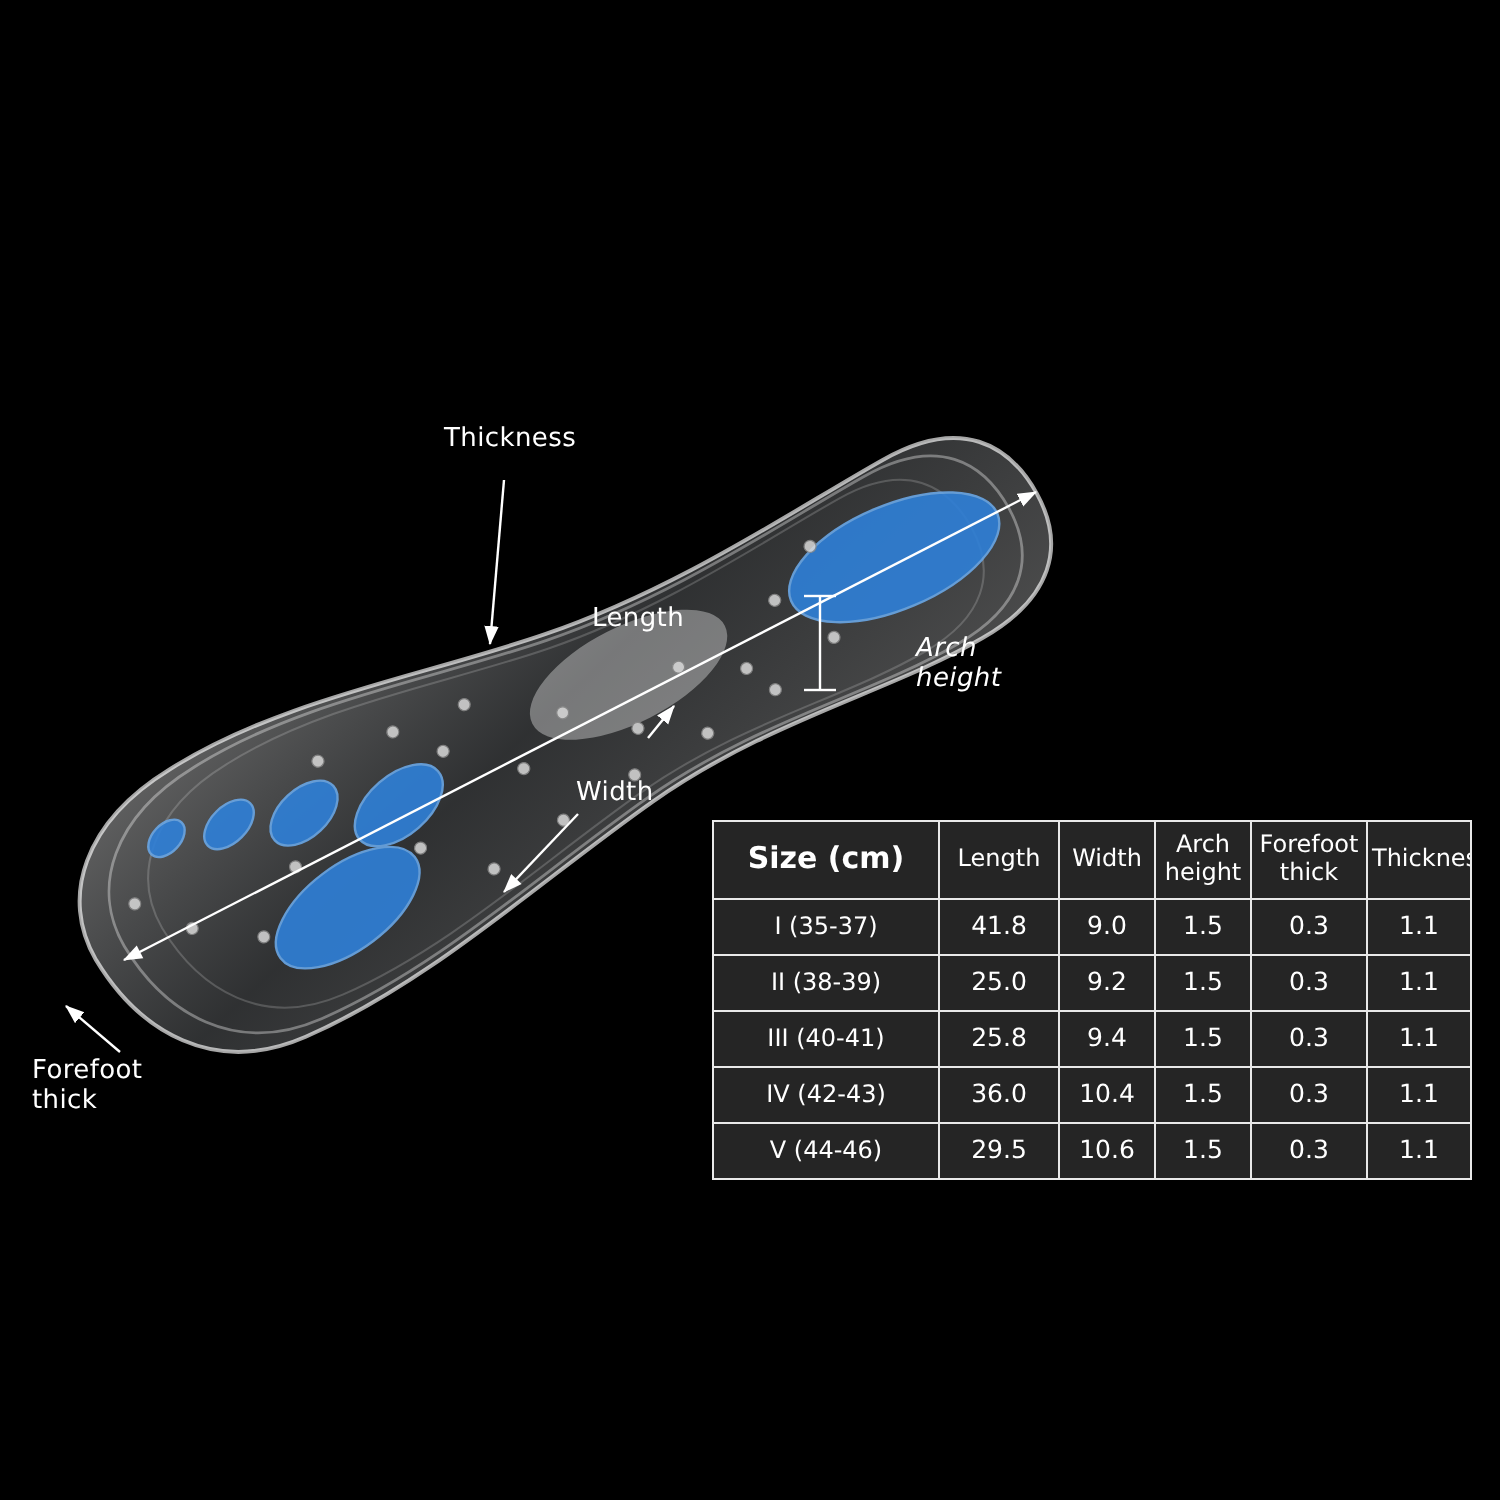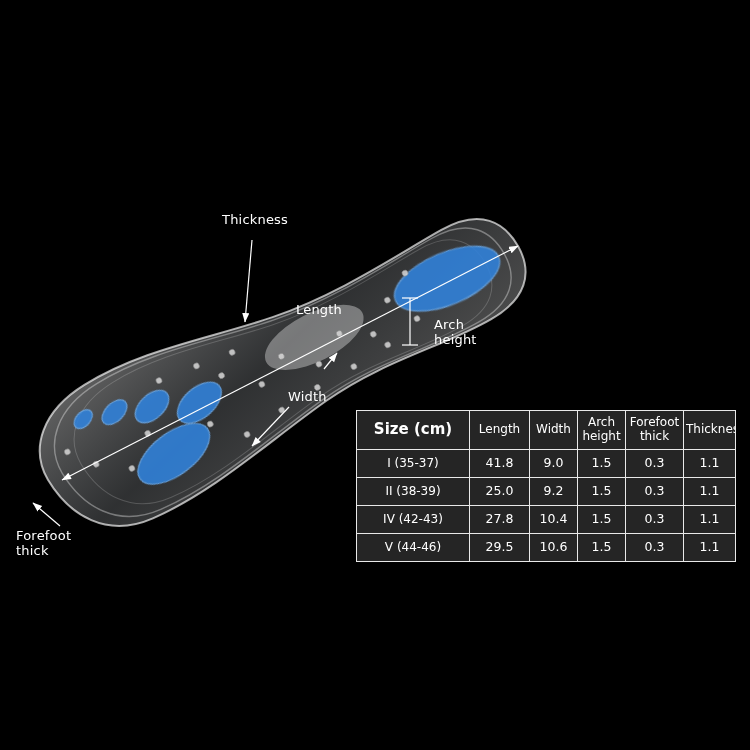--- a/index.html
+++ b/index.html
@@ -121,21 +121,21 @@
       <line x1="402" y1="345" x2="418" y2="345"></line>
     </g>
   </svg>
 
   <div class="label" style="left:222px;top:212px;">Thickness</div>
 
   <div class="label" style="left:296px;top:302px;">Length</div>
 
   <div class="label" style="left:288px;top:389px;">Width</div>
 
-  <div class="label two-line" style="left:434px;top:317px;">
+  <div class="label two-line" style="left:458px;top:317px;font-style:italic;">
     <div>Arch</div>
     <div>height</div>
   </div>
 
   <div class="label two-line" style="left:16px;top:528px;">
     <div>Forefoot</div>
     <div>thick</div>
   </div>
 
   <table class="size-table">
@@ -168,22 +168,30 @@
       </tr>
       <tr>
         <td class="size-col">II (38-39)</td>
         <td>25.0</td>
         <td>9.2</td>
         <td>1.5</td>
         <td>0.3</td>
         <td>1.1</td>
       </tr>
       <tr>
+        <td class="size-col">III (40-41)</td>
+        <td>25.8</td>
+        <td>9.4</td>
+        <td>1.5</td>
+        <td>0.3</td>
+        <td>1.1</td>
+      </tr>
+      <tr>
         <td class="size-col">IV (42-43)</td>
-        <td>27.8</td>
+        <td>36.0</td>
         <td>10.4</td>
         <td>1.5</td>
         <td>0.3</td>
         <td>1.1</td>
       </tr>
       <tr>
         <td class="size-col">V (44-46)</td>
         <td>29.5</td>
         <td>10.6</td>
         <td>1.5</td>

